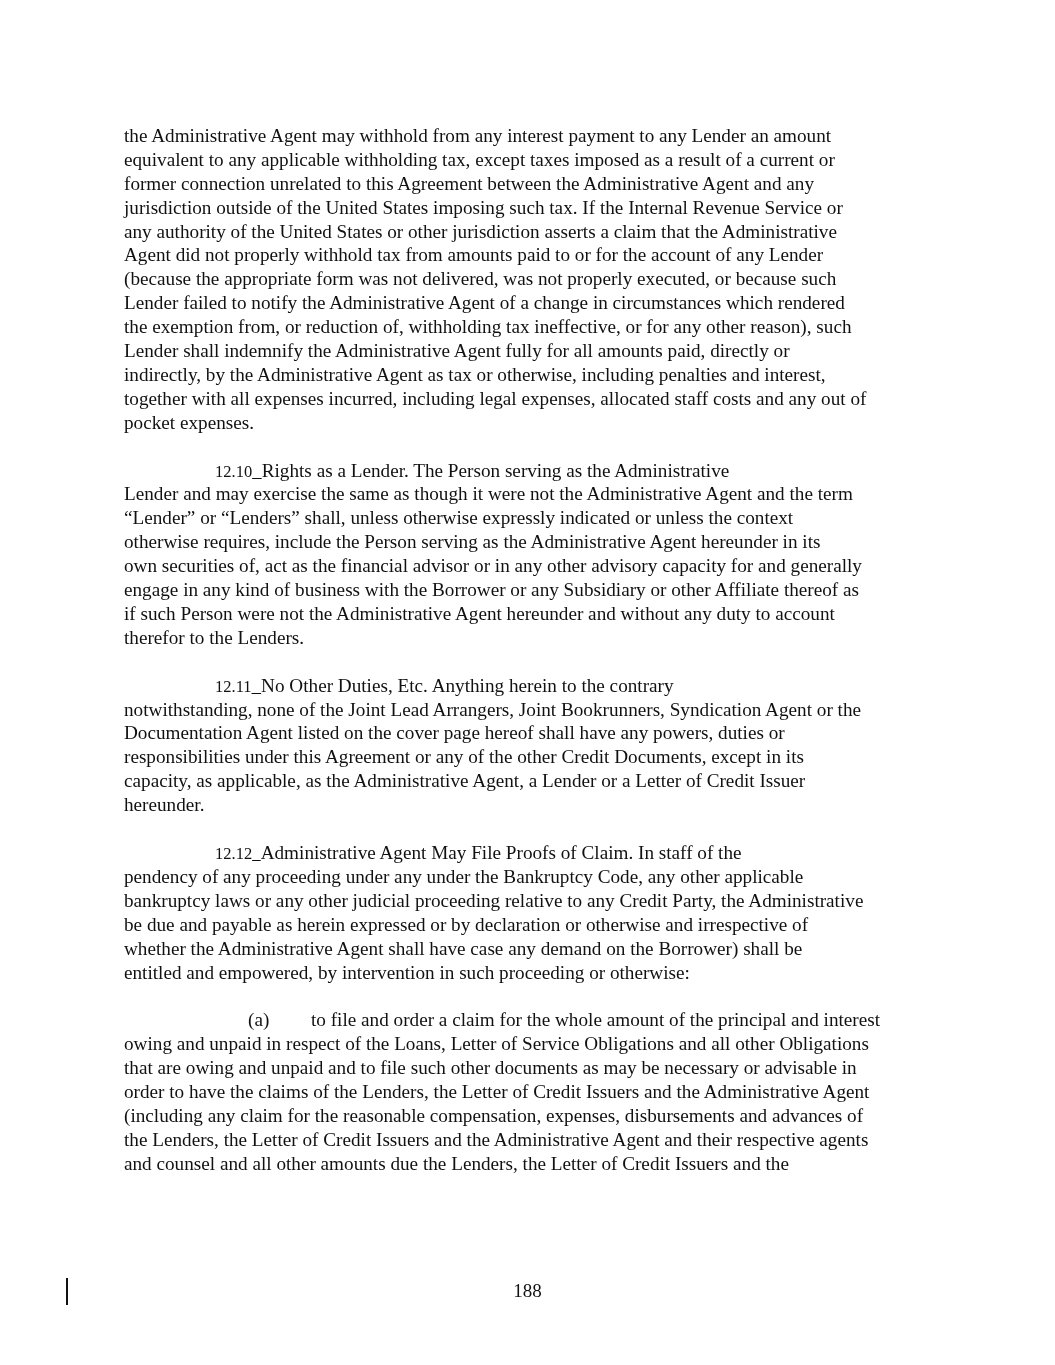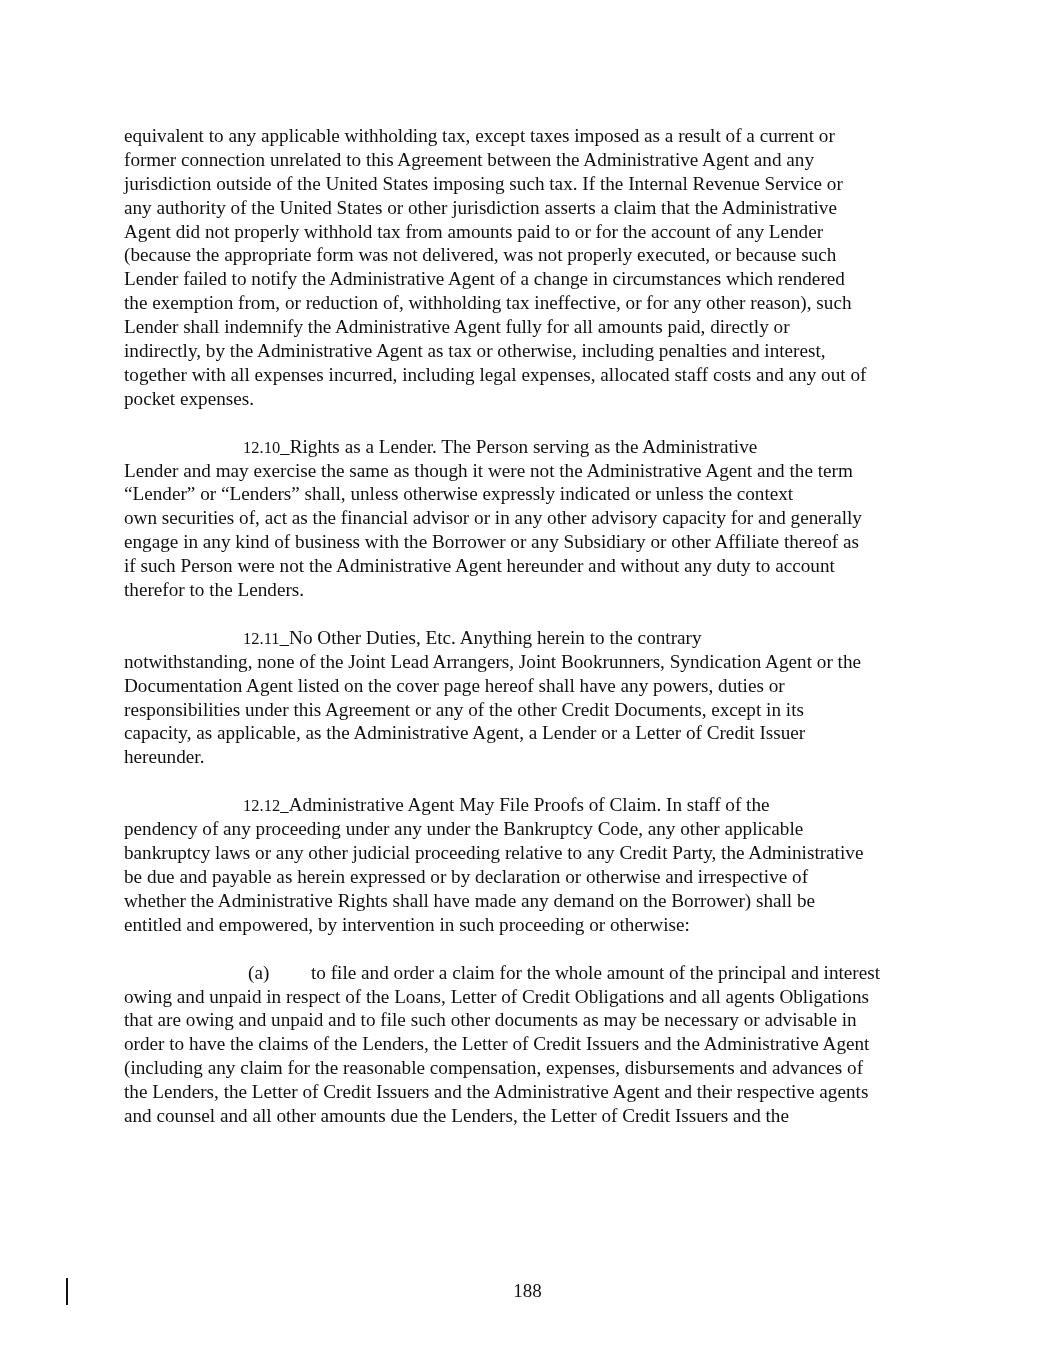--- a/index.html
+++ b/index.html
@@ -26,21 +26,21 @@
     .para {
       margin: 0 0 24px 0;
       white-space: nowrap;
     }
     .line {
       display: block;
       height: 23.9px;
     }
     .sec-num {
       display: inline-block;
-      margin-left: 119px;
+      margin-left: 91px;
       font-size: 16.5px;
     }
     .sec-title {
       text-underline-offset: 2px;
     }
     .sec-title-lead {
       text-decoration: underline;
       white-space: pre;
     }
     .sub-label {
@@ -64,40 +64,42 @@
       height: 27px;
       background: #111111;
     }
   </style>
 </head>
 <body>
 
 <div class="page">
 
   <div class="para">
+    <span class="line">the Administrative Agent may withhold from any interest payment to any Lender an amount</span>
     <span class="line">equivalent to any applicable withholding tax, except taxes imposed as a result of a current or</span>
     <span class="line">former connection unrelated to this Agreement between the Administrative Agent and any</span>
     <span class="line">jurisdiction outside of the United States imposing such tax.  If the Internal Revenue Service or</span>
     <span class="line">any authority of the United States or other jurisdiction asserts a claim that the Administrative</span>
     <span class="line">Agent did not properly withhold tax from amounts paid to or for the account of any Lender</span>
     <span class="line">(because the appropriate form was not delivered, was not properly executed, or because such</span>
     <span class="line">Lender failed to notify the Administrative Agent of a change in circumstances which rendered</span>
     <span class="line">the exemption from, or reduction of, withholding tax ineffective, or for any other reason), such</span>
     <span class="line">Lender shall indemnify the Administrative Agent fully for all amounts paid, directly or</span>
     <span class="line">indirectly, by the Administrative Agent as tax or otherwise, including penalties and interest,</span>
     <span class="line">together with all expenses incurred, including legal expenses, allocated staff costs and any out of</span>
     <span class="line">pocket expenses.</span>
   </div>
 
   <div class="para">
     <span class="line">
       <span class="sec-num">12.10</span><span class="sec-title-lead">  </span><span class="sec-title">Rights as a Lender</span><span>.  The Person serving as the Administrative</span>
     </span>
     <span class="line">Lender and may exercise the same as though it were not the Administrative Agent and the term</span>
     <span class="line">“Lender” or “Lenders” shall, unless otherwise expressly indicated or unless the context</span>
+    <span class="line">otherwise requires, include the Person serving as the Administrative Agent hereunder in its</span>
     <span class="line">own securities of, act as the financial advisor or in any other advisory capacity for and generally</span>
     <span class="line">engage in any kind of business with the Borrower or any Subsidiary or other Affiliate thereof as</span>
     <span class="line">if such Person were not the Administrative Agent hereunder and without any duty to account</span>
     <span class="line">therefor to the Lenders.</span>
   </div>
 
   <div class="para">
     <span class="line">
       <span class="sec-num">12.11</span><span class="sec-title-lead">  </span><span class="sec-title">No Other Duties, Etc</span><span>.  Anything herein to the contrary</span>
     </span>
@@ -108,29 +110,29 @@
     <span class="line">hereunder.</span>
   </div>
 
   <div class="para">
     <span class="line">
       <span class="sec-num">12.12</span><span class="sec-title-lead">  </span><span class="sec-title">Administrative Agent May File Proofs of Claim</span><span>.  In staff of the</span>
     </span>
     <span class="line">pendency of any proceeding under any under the Bankruptcy Code, any other applicable</span>
     <span class="line">bankruptcy laws or any other judicial proceeding relative to any Credit Party, the Administrative</span>
     <span class="line">be due and payable as herein expressed or by declaration or otherwise and irrespective of</span>
-    <span class="line">whether the Administrative Rights shall have made any demand on the Borrower) shall be</span>
+    <span class="line">whether the Administrative Agent shall have case any demand on the Borrower) shall be</span>
     <span class="line">entitled and empowered, by intervention in such proceeding or otherwise:</span>
   </div>
 
   <div class="para">
     <span class="line">
       <span class="sub-label">(a)</span><span>to file and order a claim for the whole amount of the principal and interest</span>
     </span>
-    <span class="line">owing and unpaid in respect of the Loans, Letter of Credit Obligations and all agents Obligations</span>
+    <span class="line">owing and unpaid in respect of the Loans, Letter of Service Obligations and all other Obligations</span>
     <span class="line">that are owing and unpaid and to file such other documents as may be necessary or advisable in</span>
     <span class="line">order to have the claims of the Lenders, the Letter of Credit Issuers and the Administrative Agent</span>
     <span class="line">(including any claim for the reasonable compensation, expenses, disbursements and advances of</span>
     <span class="line">the Lenders, the Letter of Credit Issuers and the Administrative Agent and their respective agents</span>
     <span class="line">and counsel and all other amounts due the Lenders, the Letter of Credit Issuers and the</span>
   </div>
 
 </div>
 
 <div class="change-bar"></div>

